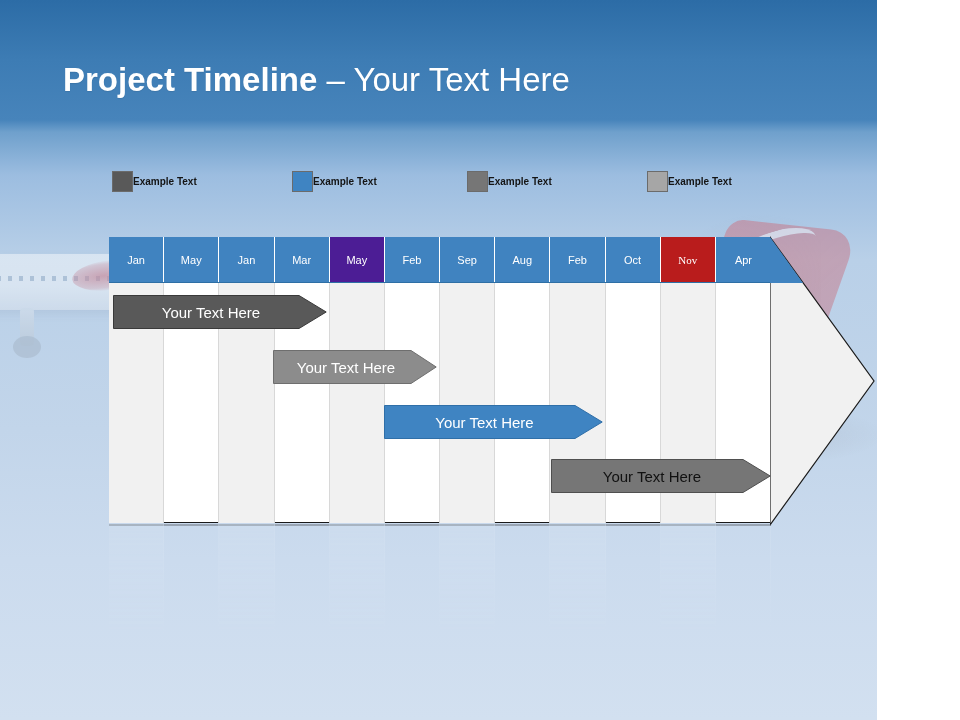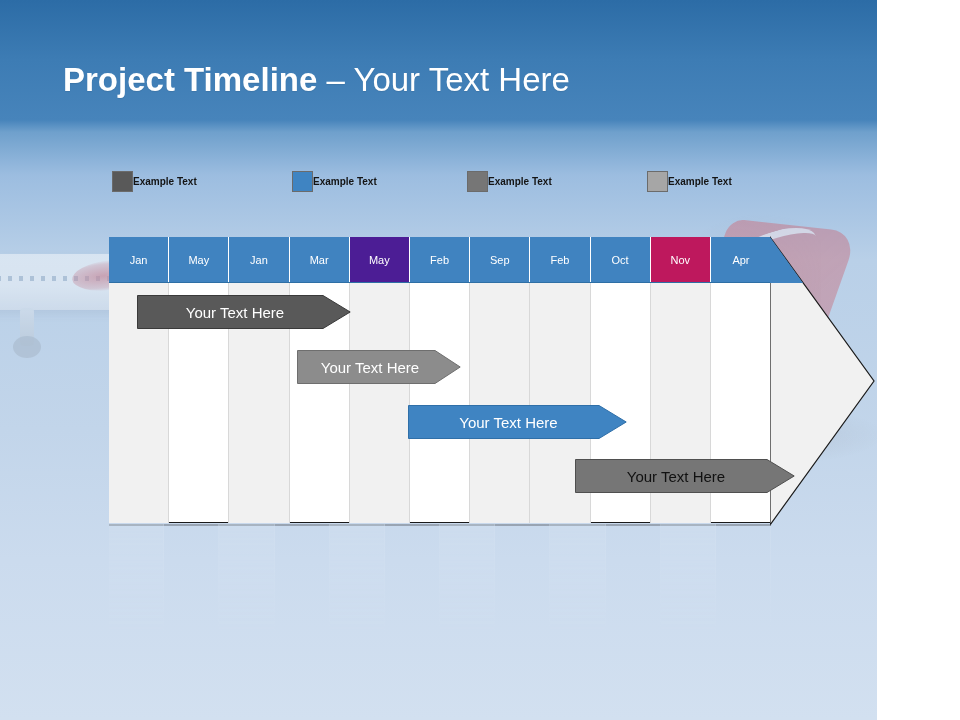--- a/index.html
+++ b/index.html
@@ -266,21 +266,20 @@
     overflow: visible;
   }
 
   
   .bar {
     position: absolute;
     height: 34px;
     display: flex;
     align-items: center;
     justify-content: center;
-    margin-left: 24px;
   }
   .bar svg { position: absolute; left: 0; top: 0; }
   .bar span {
     position: relative;
     z-index: 2;
     font-size: 15px;
     white-space: nowrap;
     padding-right: 18px;
   }
   .bar.t-white span { color: #ffffff; }
@@ -398,34 +397,40 @@
             <span>Feb</span>
           </div>
           <div class="col-sep"></div>
         </div>
         <div class="col shade">
           <div class="col-head" style="background: rgb(64, 131, 192);">
             <span>Sep</span>
           </div>
           <div class="col-sep"></div>
         </div>
+        <div class="col">
+          <div class="col-head" style="background: rgb(64, 131, 192);">
+            <span>Aug</span>
+          </div>
+          <div class="col-sep"></div>
+        </div>
         <div class="col shade">
           <div class="col-head" style="background: rgb(64, 131, 192);">
             <span>Feb</span>
           </div>
           <div class="col-sep"></div>
         </div>
         <div class="col">
           <div class="col-head" style="background: rgb(64, 131, 192);">
             <span>Oct</span>
           </div>
           <div class="col-sep"></div>
         </div>
         <div class="col shade">
-          <div class="col-head" style="background: #be185d;">
+          <div class="col-head" style="background: #b91c1c; font-family: Liberation Serif, serif;">
             <span>Nov</span>
           </div>
           <div class="col-sep"></div>
         </div>
         <div class="col">
           <div class="col-head" style="background: rgb(64, 131, 192);">
             <span>Apr</span>
           </div>
           <div class="col-sep"></div>
         </div>

